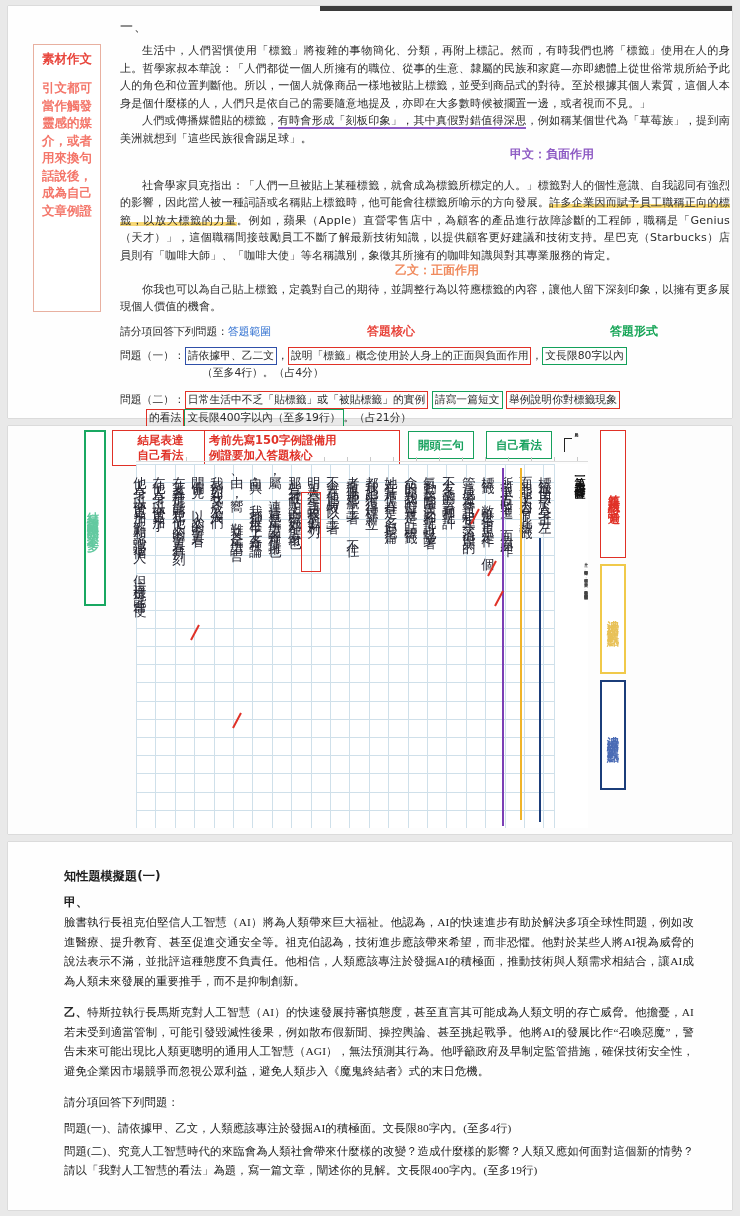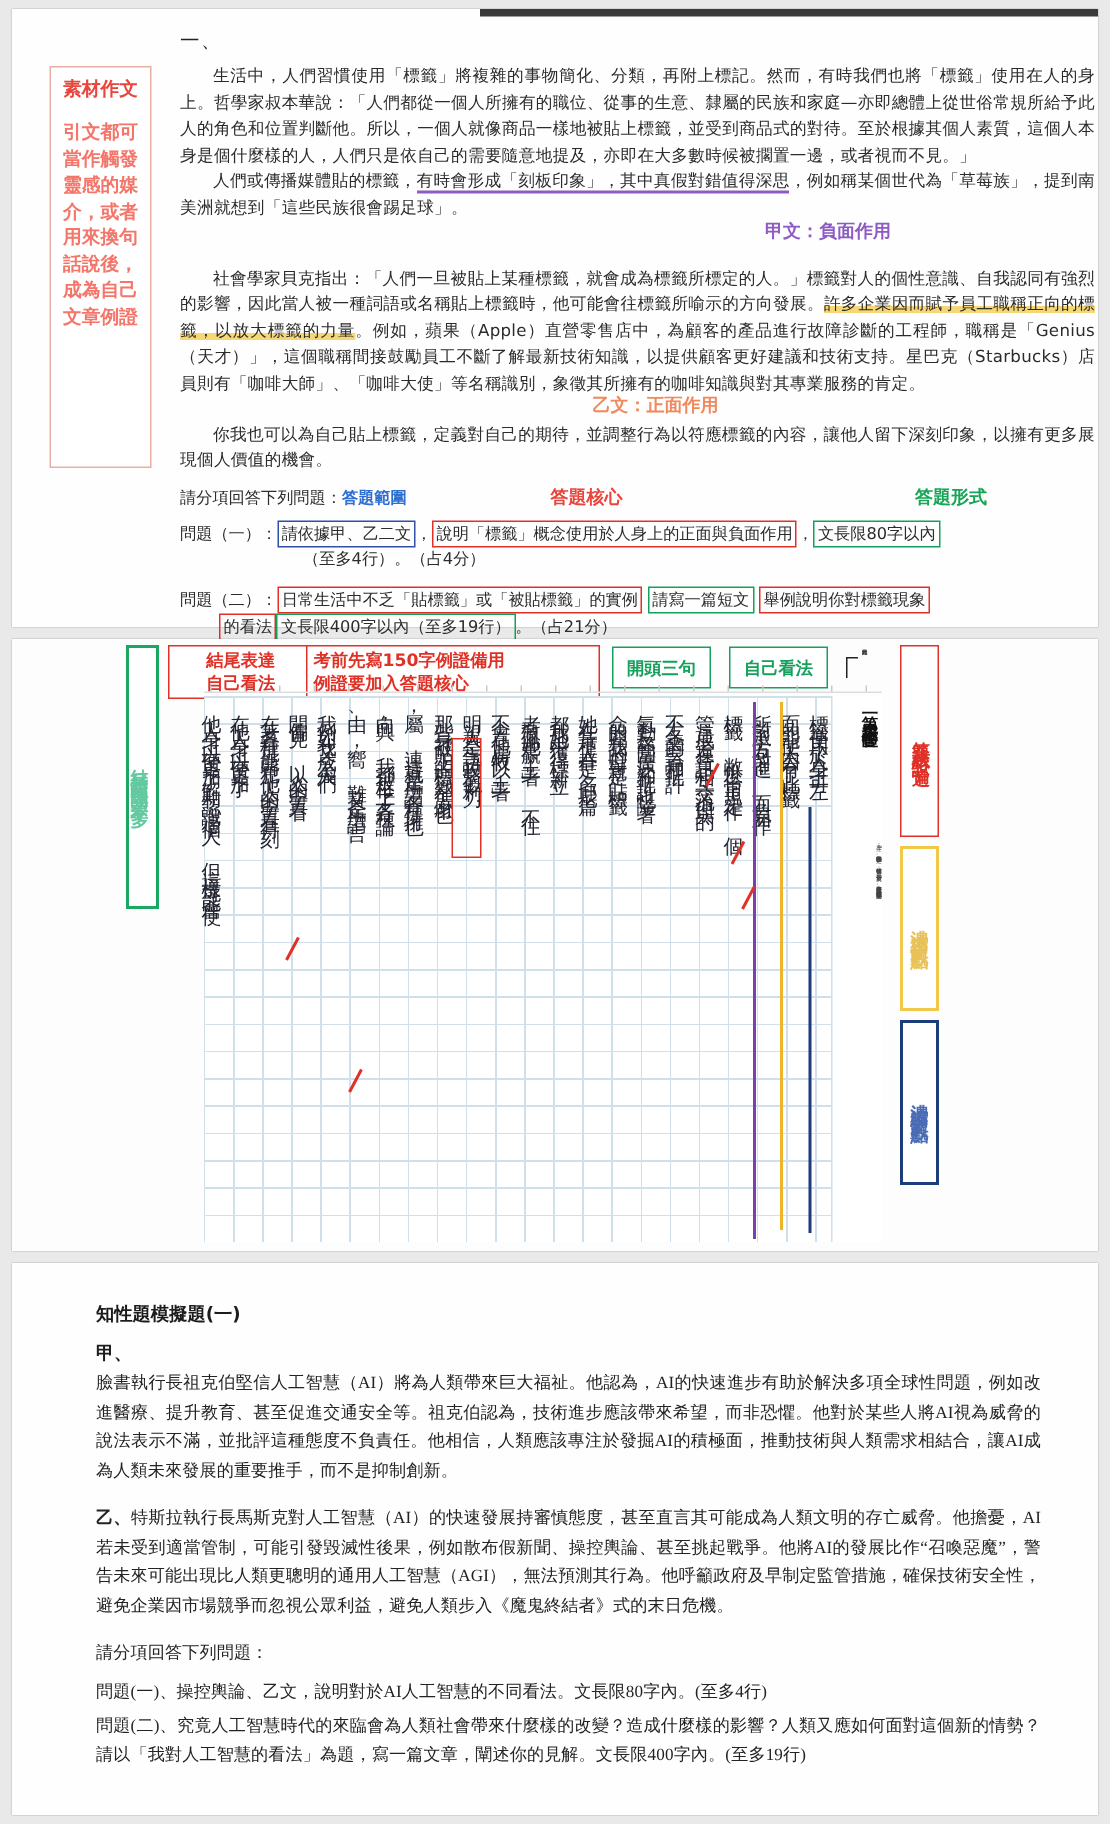--- a/index.html
+++ b/index.html
@@ -85,21 +85,21 @@
   .tag-pos-1 { position: absolute; left: 390px; top: -2px; }
   .tag-pos-2 { position: absolute; left: 275px; top: -3px; }
 
   
   .qblock { position: absolute; left: 112px; top: 318px; width: 614px; }
   .qline {
     font-size: 10.8px; line-height: 16px; color: #2b2b2b;
     white-space: nowrap;
     font-family: "DejaVu Sans", "Liberation Sans", sans-serif;
   }
-  .hdr-blue { color:#2f6fd0; font-weight:700;text-align:right; }
+  .hdr-blue { color:#2f6fd0; font-weight:400;text-align:right; }
   .hdr-red  { color:#e8453c; font-weight:600; font-size:12px; }
   .hdr-green{ color:#18a558; font-weight:600; font-size:12px; }
   .lbl-row { position: relative; height: 15px; }
   .abs { position: absolute; }
 
   .bx { display:inline-block; padding:0px 2px; }
   .bx-red   { border:1.4px solid #e03127; }
   .bx-blue  { border:1.4px solid #2f4fa8; }
   .bx-green { border:1.4px solid #13a05a; }
 
@@ -370,18 +370,18 @@
     </div>
   </div>
 
   <div class="sheet3">
     <div class="doc">
       <h3>知性題模擬題(一)</h3>
       <div class="lead">甲、</div>
       <p>臉書執行長祖克伯堅信人工智慧（AI）將為人類帶來巨大福祉。他認為，AI的快速進步有助於解決多項全球性問題，例如改進醫療、提升教育、甚至促進交通安全等。祖克伯認為，技術進步應該帶來希望，而非恐懼。他對於某些人將AI視為威脅的說法表示不滿，並批評這種態度不負責任。他相信，人類應該專注於發掘AI的積極面，推動技術與人類需求相結合，讓AI成為人類未來發展的重要推手，而不是抑制創新。</p>
       <p><span class="bold-lead">乙、</span><span>特斯拉執行長馬斯克對人工智慧（AI）的快速發展持審慎態度，甚至直言其可能成為人類文明的存亡威脅。他擔憂，AI若未受到適當管制，可能引發毀滅性後果，例如散布假新聞、操控輿論、甚至挑起戰爭。他將AI的發展比作“召喚惡魔”，警告未來可能出現比人類更聰明的通用人工智慧（AGI），無法預測其行為。他呼籲政府及早制定監管措施，確保技術安全性，避免企業因市場競爭而忽視公眾利益，避免人類步入《魔鬼終結者》式的末日危機。</span></p>
       <p class="q qlead">請分項回答下列問題：</p>
-      <p class="q">問題(一)、操控輿論、乙文，說明對於AI人工智慧的不同看法。文長限80字內。(至多4行)</p>
+      <p class="q">問題(一)、請依據甲、乙文，人類應該專注於發掘AI的積極面。文長限80字內。(至多4行)</p>
       <p class="q">問題(二)、究竟人工智慧時代的來臨會為人類社會帶來什麼樣的改變？造成什麼樣的影響？人類又應如何面對這個新的情勢？請以「我對人工智慧的看法」為題，寫一篇文章，闡述你的見解。文長限400字內。(至多19行)</p>
     </div>
   </div>
 
 </div>
 
 </body></html>

